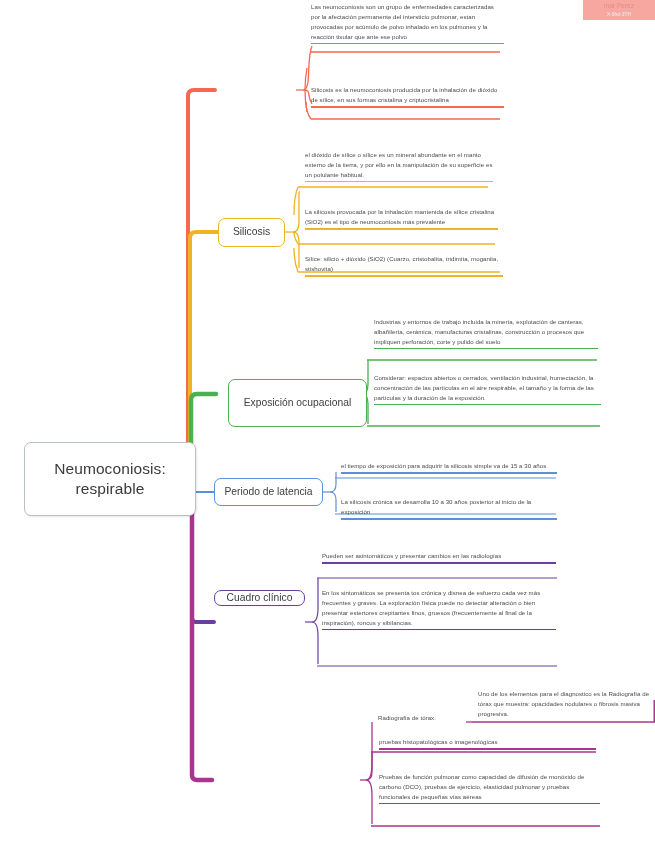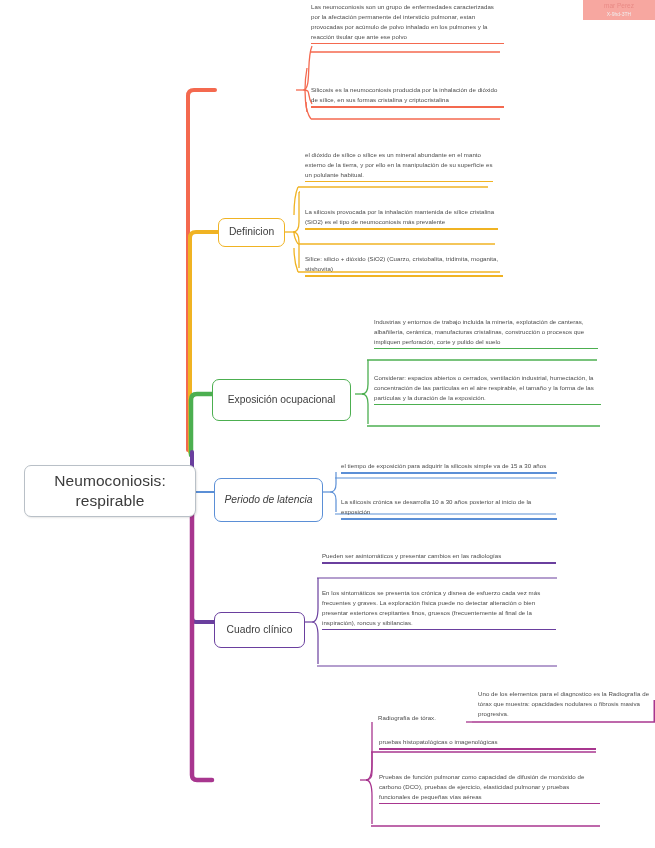--- a/index.html
+++ b/index.html
@@ -20,31 +20,30 @@
     position: absolute;
     left: 0; top: 0;
     width: 655px; height: 848px;
     pointer-events: none;
   }
 
   
   .central-node {
     position: absolute;
     left: 24px; top: 442px;
-    width: 172px; height: 52px;
+    width: 172px; height: 74px;
     border: 1.4px solid #b9c0c7;
     border-radius: 7px;
     background: #ffffff;
     display: flex;
     align-items: center;
     justify-content: center;
     text-align: center;
     box-shadow: 1px 1px 2px rgba(0,0,0,.10);
     z-index: 6;
-    margin-top: 23px;
   }
   .central-node .ctitle {
     font-size: 15.5px;
     color: #3b3b3b;
     line-height: 1.32;
     letter-spacing: .1px;
     padding: 0 8px;
   }
 
   
@@ -187,60 +186,60 @@
   <div class="leaf" style="left:311px; top:2px; width:193px;">
     <span>Las neumoconiosis son un grupo de enfermedades caracterizadas por la afectación permanente del intersticio pulmonar, estan provocadas por acúmulo de polvo inhalado en los pulmones y la reacción tisular que ante ese polvo</span>
     <span class="underline" style="background:#f4694f;"></span>
   </div>
   <div class="leaf" style="left:311px; top:85px; width:193px;">
     <span>Silicosis es la neumoconiosis producida por la inhalación de dióxido de sílice, en sus formas cristalina y criptocristalina</span>
     <span class="underline" style="background:#f4694f;"></span>
   </div>
 
   <div class="topic" style="left:218px; top:218px; width:67px; height:29px; border:1.5px solid #f0b323;">
-    <span>Definicion</span>
+    <span>Silicosis</span>
   </div>
   <div class="leaf" style="left:305px; top:150px; width:188px;">
     <span>el dióxido de sílice o sílice es un mineral abundante en el manto externo de la tierra, y por ello en la manipulación de su superficie es un polulante habitual.</span>
     <span class="underline" style="background:#f0b323;"></span>
   </div>
   <div class="leaf" style="left:305px; top:207px; width:193px;">
     <span>La silicosis provocada por la inhalación mantenida de sílice cristalina (SiO2) es el tipo de neumoconiosis más prevalente</span>
     <span class="underline" style="background:#f0b323;"></span>
   </div>
   <div class="leaf" style="left:305px; top:254px; width:198px;">
     <span>Sílice: silicio + dióxido (SiO2) (Cuarzo, cristobalita, tridimita, moganita, stishovita)</span>
     <span class="underline" style="background:#f0b323;"></span>
   </div>
 
-  <div class="topic" style="left:212px; top:379px; width:139px; height:42px; border:1.6px solid #4caf50;">
+  <div class="topic" style="left:228px; top:379px; width:139px; height:48px; border:1.6px solid #4caf50;">
     <span>Exposición ocupacional</span>
   </div>
   <div class="leaf" style="left:374px; top:317px; width:224px;">
     <span>Industrias y entornos de trabajo incluida la minería, explotación de canteras, albañilería, cerámica, manufacturas cristalinas, construcción o procesos que impliquen perforación, corte y pulido del suelo</span>
     <span class="underline" style="background:#4caf50;"></span>
   </div>
   <div class="leaf" style="left:374px; top:373px; width:227px;">
     <span>Considerar: espacios abiertos o cerrados, ventilación industrial, humectación, la concentración de las partículas en el aire respirable, el tamaño y la forma de las partículas y la duración de la exposición.</span>
     <span class="underline" style="background:#4caf50;"></span>
   </div>
 
-  <div class="topic" style="left:214px; top:478px; width:109px; height:44px; border:1.3px solid #5b8fd6;font-style:italic;">
+  <div class="topic" style="left:214px; top:478px; width:109px; height:28px; border:1.3px solid #5b8fd6;">
     <span>Periodo de latencia</span>
   </div>
   <div class="leaf" style="left:341px; top:461px; width:216px;">
     <span>el tiempo de exposición para adquirir la silicosis simple va de 15 a 30 años</span>
     <span class="underline" style="background:#5b8fd6;"></span>
   </div>
   <div class="leaf" style="left:341px; top:497px; width:216px;">
     <span>La silicosis crónica se desarrolla 10 a 30 años posterior al inicio de la exposición</span>
     <span class="underline" style="background:#5b8fd6;"></span>
   </div>
 
-  <div class="topic" style="left:214px; top:612px; width:91px; height:36px; border:1.4px solid #6a3f9e;">
+  <div class="topic" style="left:214px; top:590px; width:91px; height:16px; border:1.4px solid #6a3f9e;">
     <span>Cuadro clínico</span>
   </div>
   <div class="leaf" style="left:322px; top:551px; width:234px;">
     <span>Pueden ser asintomáticos y presentar cambios en las radiologías</span>
     <span class="underline" style="background:#6a3f9e;"></span>
   </div>
   <div class="leaf" style="left:322px; top:588px; width:234px;">
     <span>En los sintomáticos se presenta tos crónica y disnea de esfuerzo cada vez más frecuentes y graves. La exploración física puede no detectar alteración o bien presentar estertores crepitantes finos, gruesos (frecuentemente al final de la inspiración), roncus y sibilancias.</span>
     <span class="underline" style="background:#6a3f9e;"></span>
   </div>

